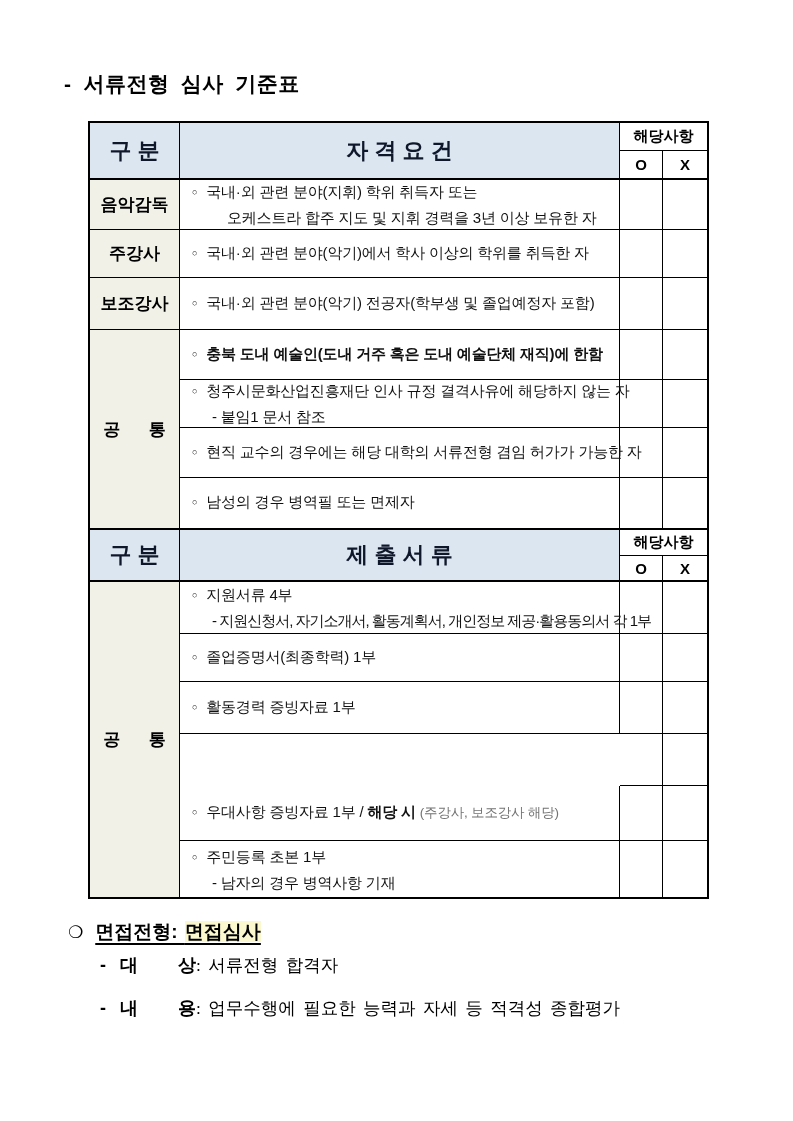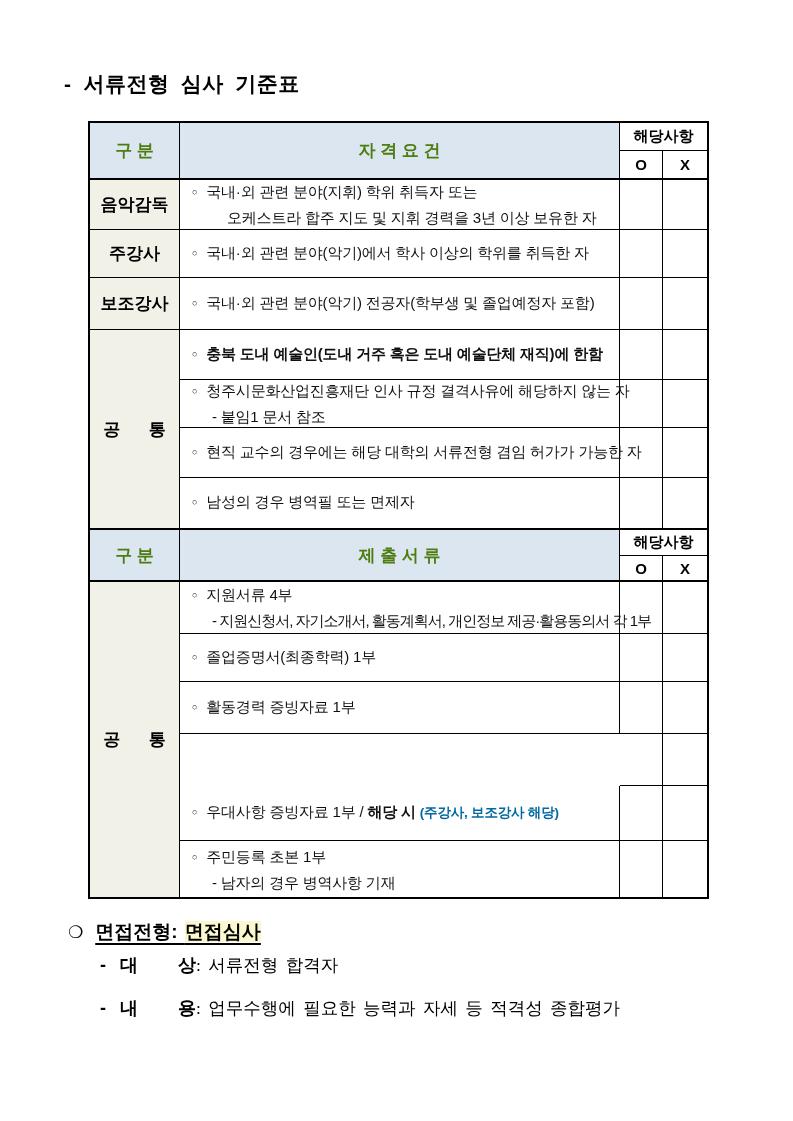--- a/index.html
+++ b/index.html
@@ -18,32 +18,32 @@
       grid-template-columns:90px 440px 43px 1fr;
       grid-template-rows:28px 29px 50px 48px 52px 50px 48px 50px 50px;}
   #t2{left:88px;top:528px;width:621px;height:371px;
       grid-template-columns:90px 440px 43px 1fr;
       grid-template-rows:26px 26px 52px 48px 52px 52px 55px 56px;}
   .cell{border-right:1px solid #000;border-bottom:1px solid #000;box-sizing:border-box;
         display:flex;align-items:center;justify-content:center;}
   .norb{border-right:none!important;text-align:center;}
   .nobb{border-bottom:none!important;}
   .bb2{border-bottom-width:2px!important;}
-  .hdr{background:#dce6f1;font-weight:bold;font-size:17px;white-space:pre;color:#4d7c0f;}
+  .hdr{background:#dce6f1;font-weight:bold;font-size:22px;white-space:pre;color:#0f172a;}
   .whdr{background:#fff;font-weight:bold;font-size:15px;white-space:pre;color:#000;}
   .ox{font-size:15px;font-weight:600;}
   .cat{background:#f2f1e8;font-weight:bold;font-size:17px;white-space:pre;color:#000;}
   .content{flex-direction:column;align-items:stretch;justify-content:center;
            padding:2px 6px 2px 12px;font-size:15px;line-height:23px;letter-spacing:-.2px;}
   .content .ln{white-space:pre;}
   .bullet{font-size:9px;margin-right:9px;position:relative;top:-2px;display:inline-block;}
   .cont{padding-left:35px;}
   .dashln{padding-left:20px;}
   .b{font-weight:bold;}
-  .bluenote{color:#0369a1;font-weight:bold;font-size:13.5px;}
+  .bluenote{color:#737373;font-weight:normal;font-size:13.5px;}
   
   .f-heading{left:68px;top:919px;font-size:19px;font-weight:bold;color:#000;display:flex;align-items:center;}
   .f-heading .sec-bullet{font-size:17px;margin-right:12px;font-weight:normal;}
   .f-heading .uline{text-decoration:underline;text-decoration-thickness:1.5px;text-underline-offset:5px;word-spacing:2px;}
   .hl{background:#fbf8cf;text-align:right;}
   .f-item{left:100px;font-size:18px;font-family:"Liberation Serif","DejaVu Serif",serif;display:flex;align-items:baseline;color:#000;}
   .f-item .dash{margin-right:14px;font-weight:bold;font-family:"Liberation Sans","DejaVu Sans",sans-serif;}
   .f-item .lbl{font-weight:bold;white-space:pre;font-family:"Liberation Sans","DejaVu Sans",sans-serif;font-size:18px;}
   .f-item .txt{white-space:pre;font-size:17.5px;word-spacing:3px;}
   #f-item-0{top:953px;}

